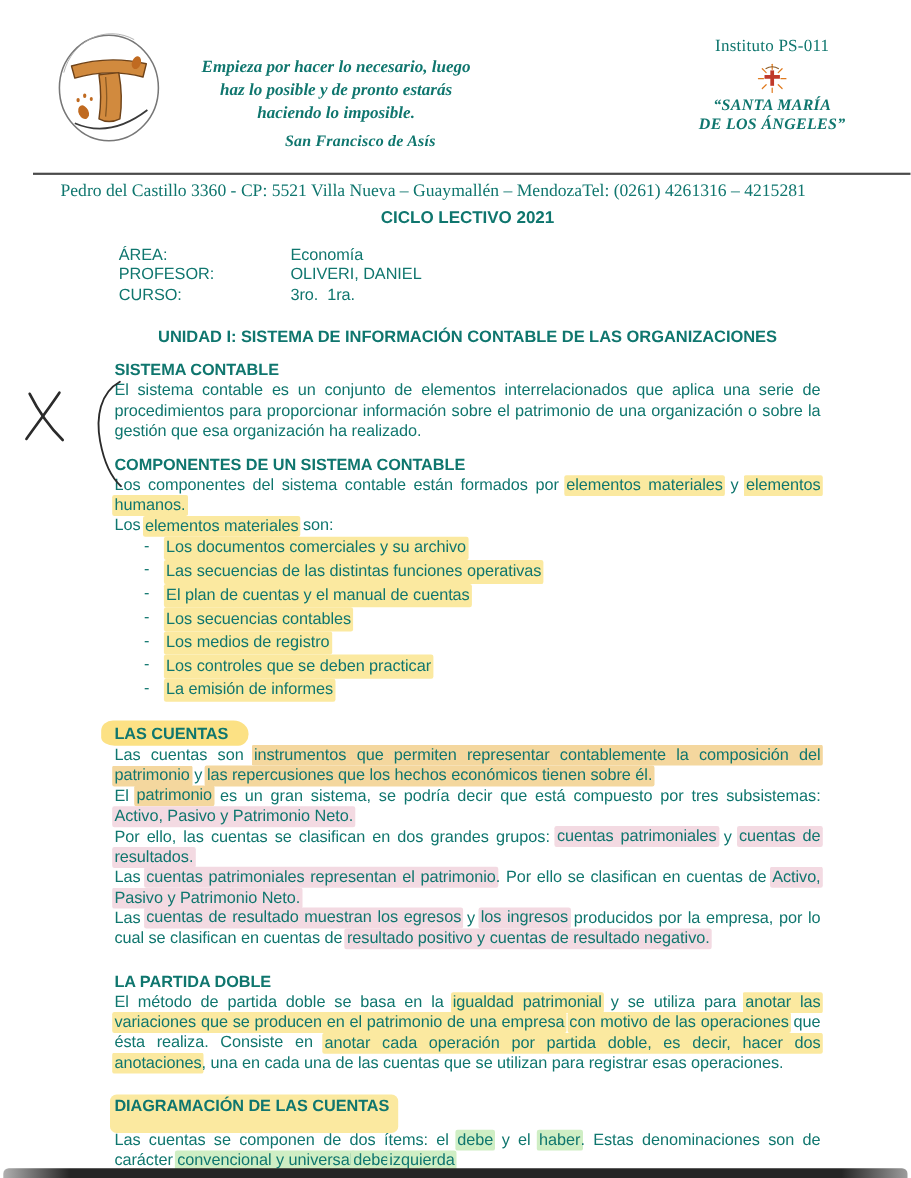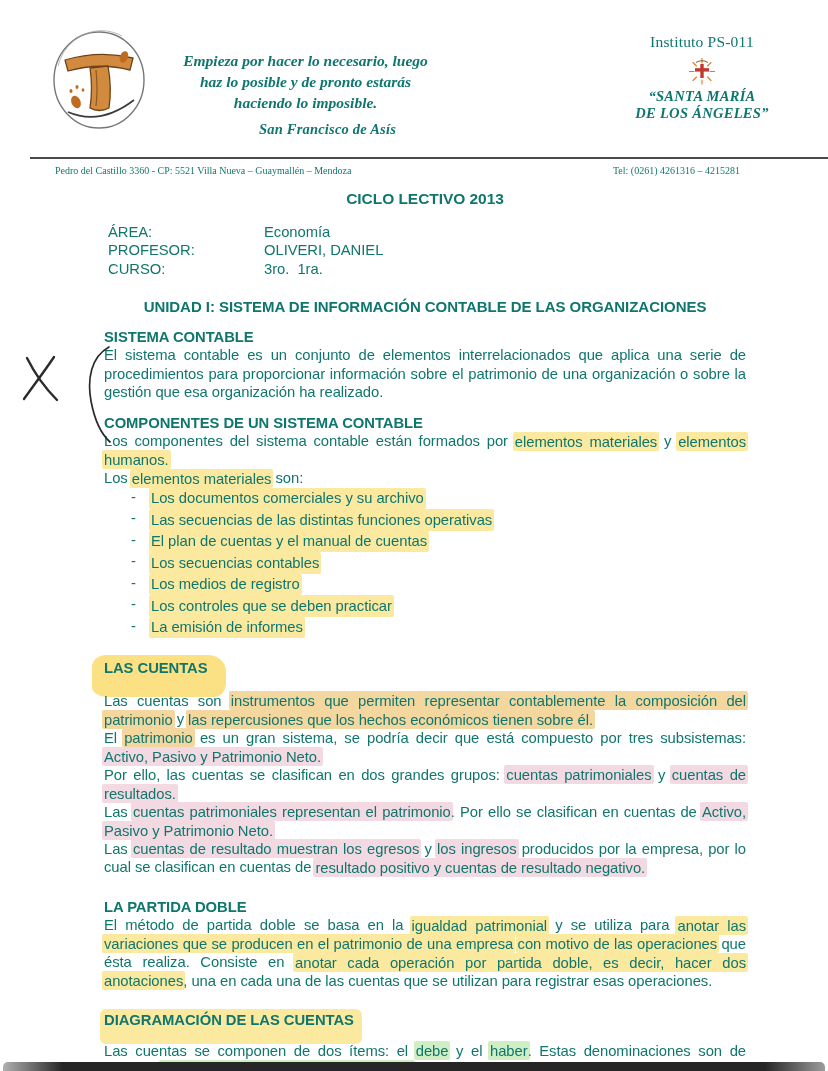--- a/index.html
+++ b/index.html
@@ -31,22 +31,22 @@
     position: absolute; left: 612px; top: 33px; width: 180px;
     text-align: center; font-family: "Liberation Serif", serif;
   }
   .inst-code { font-size: 15.5px; letter-spacing: 0.2px; }
   .emblem { margin: 5px auto 2px; width: 30px; height: 30px; }
   .inst-name { font-weight: 700; font-style: italic; font-size: 14.5px; line-height: 17px; letter-spacing: 0.3px; }
 
   .rule { position: absolute; top: 157px; left: 30px; right: 0; border-top: 2px solid #4a4a4a; }
   .addr-row {
     position: absolute; top: 165px; left: 55px; right: 88px;
-    display: flex; justify-content: space-between;
-    font-family: "Liberation Serif", serif; font-size: 10px;
+    display: flex; 
+    font-family: "Liberation Serif", serif; font-size: 16px;
   }
 
   
   .body-content {
     position: absolute; top: 190px; left: 104px; width: 642px;
     font-size: 14.8px; line-height: 18.5px; letter-spacing: -0.05px;
   }
   .ciclo { text-align: center; font-weight: 700; font-size: 15.5px; }
   .fields { margin: 14px 0 0 4px; }
   .field-row { display: flex; }
@@ -67,21 +67,21 @@
   
   .hl { padding: 1.5px 2px; margin: 0 -2px; border-radius: 2px;
         box-decoration-break: clone; -webkit-box-decoration-break: clone; }
   .hl-yellow { background: var(--hl-yellow); }
   .hl-orange { background: var(--hl-orange); }
   .hl-pink   { background: var(--hl-pink); }
   .hl-green  { background: var(--hl-green); }
   .hl-heading_yellow { background: var(--hl-heading_yellow); }
   .hl-head { display: inline-block; padding: 2px 8px 14px 4px; margin: -2px 0 -2px -4px; border-radius: 6px; }
   .hl-head.hl-heading_yellow {
-    padding: 4px 18px 19px 12px; margin: -4px 0 -5px -12px;
+    padding: 4px 18px 0 12px; margin: -4px 0 -5px -12px;
     border-radius: 14px 18px 12px 16px / 12px 16px 14px 10px;
   }
 
   
   .x-mark { position: absolute; left: 20px; top: 355px; }
   .bracket { position: absolute; left: 85px; top: 345px; }
 
   .bottom-bar {
     position: absolute; left: 3px; right: 3px; bottom: 0; height: 9px;
     border-radius: 5px 5px 0 0;
@@ -142,21 +142,21 @@
   </div>
 
   <div class="rule"></div>
 
   <div class="addr-row">
     <span>Pedro del Castillo 3360 - CP: 5521 Villa Nueva – Guaymallén – Mendoza</span>
     <span>Tel: (0261) 4261316 – 4215281</span>
   </div>
 
   <div class="body-content">
-    <div class="ciclo">CICLO LECTIVO 2013</div>
+    <div class="ciclo">CICLO LECTIVO 2021</div>
 
     <div class="fields">
       <div class="field-row">
         <span class="field-label">ÁREA:</span>
         <span class="field-value">Economía</span>
       </div>
       <div class="field-row">
         <span class="field-label">PROFESOR:</span>
         <span class="field-value">OLIVERI, DANIEL</span>
       </div>

